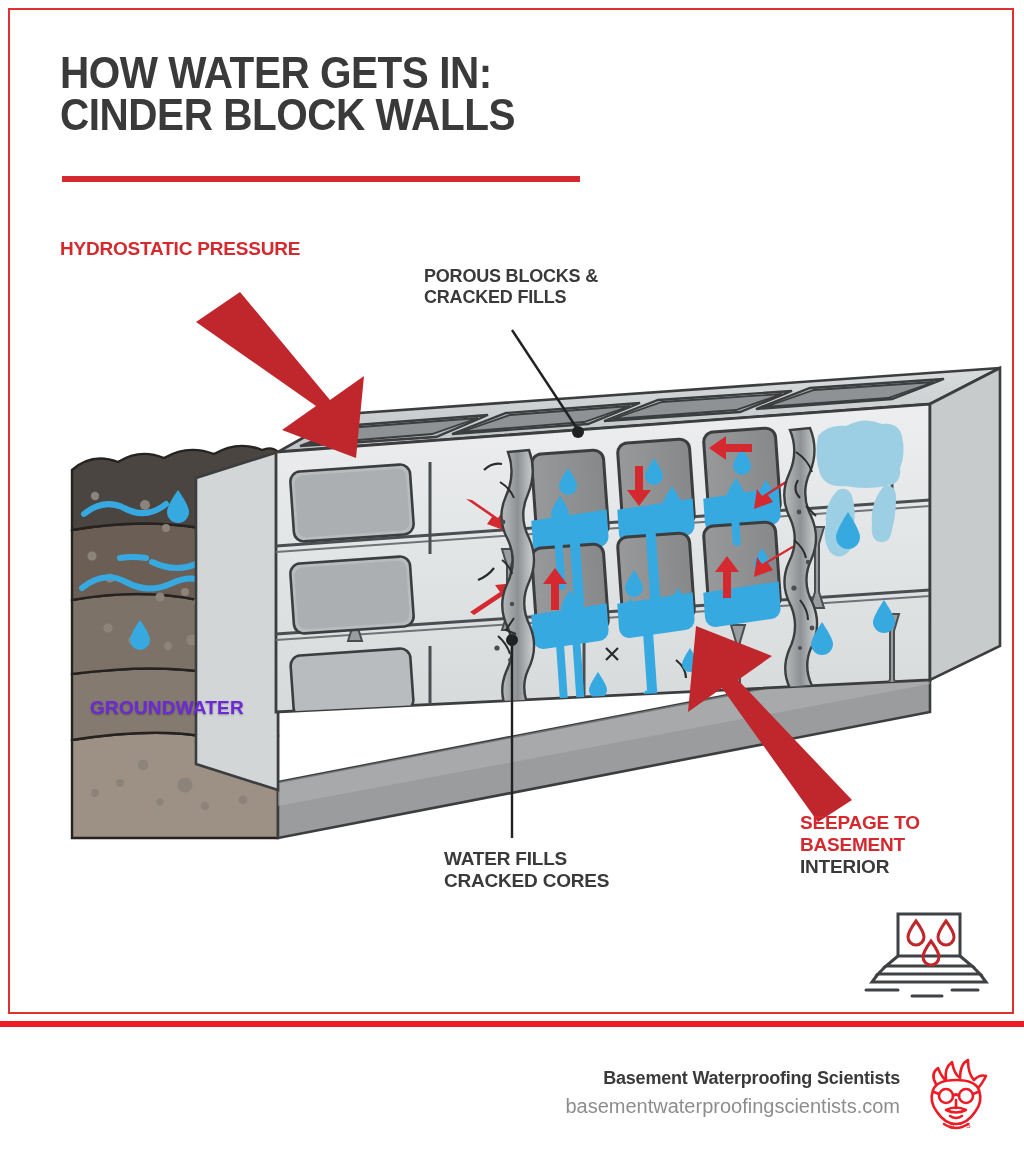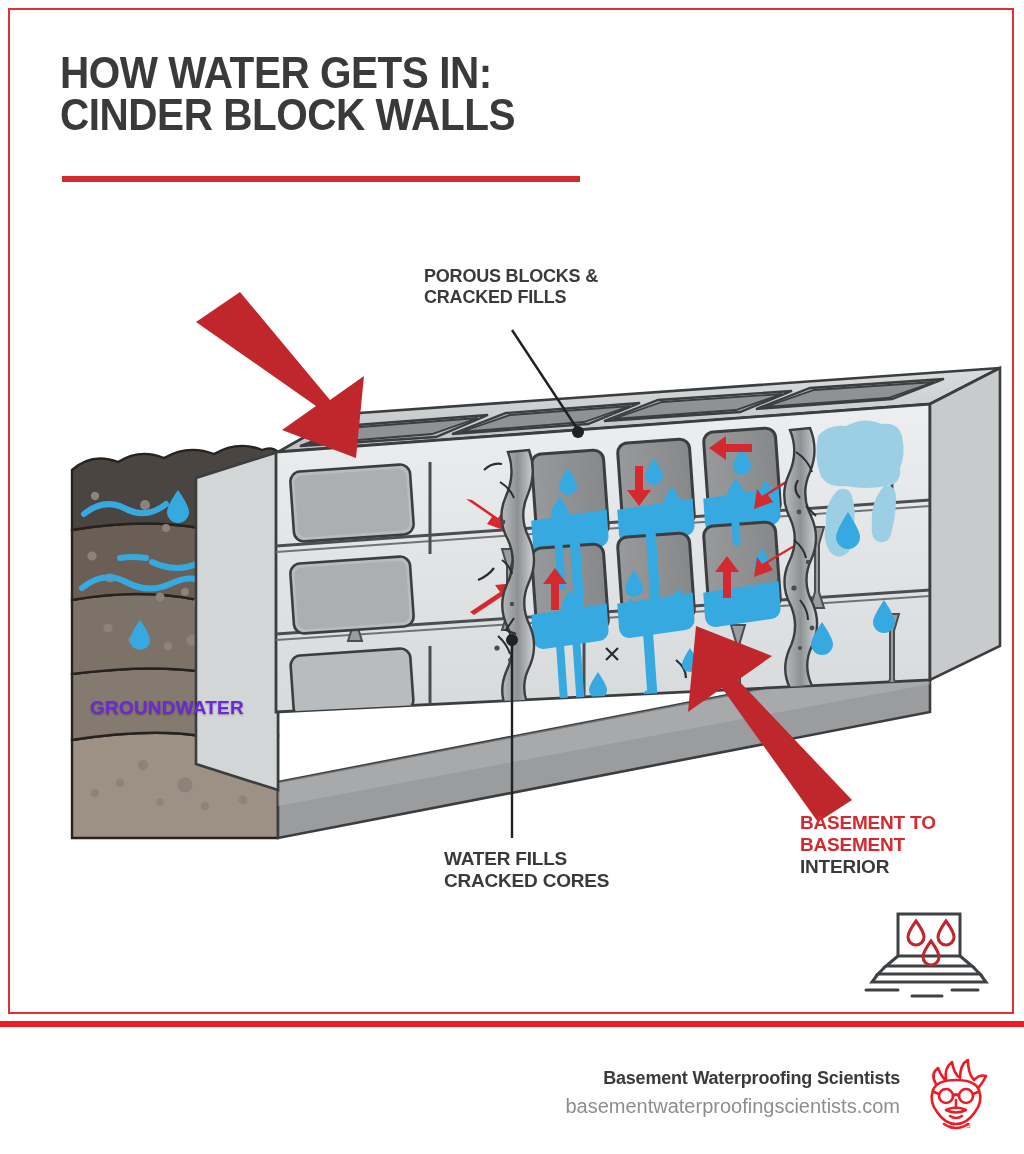--- a/index.html
+++ b/index.html
@@ -392,34 +392,35 @@
     </g>
     <g fill="none" stroke="#c0272d" stroke-width="3">
       <path d="M916,921 c0,0 -8,11 -8,16 a8,8 0 0 0 16,0 c0,-5 -8,-16 -8,-16 z"></path>
       <path d="M946,921 c0,0 -8,11 -8,16 a8,8 0 0 0 16,0 c0,-5 -8,-16 -8,-16 z"></path>
       <path d="M931,941 c0,0 -8,11 -8,16 a8,8 0 0 0 16,0 c0,-5 -8,-16 -8,-16 z"></path>
     </g>
   </g>
 </svg>
 
 <div class="lbl" id="lbl-hydro">
+  <span class="red">HYDROSTATIC PRESSURE</span>
 </div>
 
 <div class="lbl" id="lbl-porous">
   <span class="dark">POROUS BLOCKS &amp;</span>
   <span class="dark">CRACKED FILLS</span>
 </div>
 
 <div class="lbl" id="lbl-cores">
   <span class="dark">WATER FILLS</span>
   <span class="dark">CRACKED CORES</span>
 </div>
 
 <div class="lbl" id="lbl-seepage">
-  <span class="red">BASEMENT TO</span>
+  <span class="red">SEEPAGE TO</span>
   <span class="red">BASEMENT</span>
   <span class="dark">INTERIOR</span>
 </div>
 
 <div class="gw-label">GROUNDWATER</div>
 
 <div class="foot-name">Basement Waterproofing Scientists</div>
 <div class="foot-url">basementwaterproofingscientists.com</div>
 
 <svg style="position:absolute;left:920px;top:1058px" width="72" height="72" viewBox="0 0 72 72">

